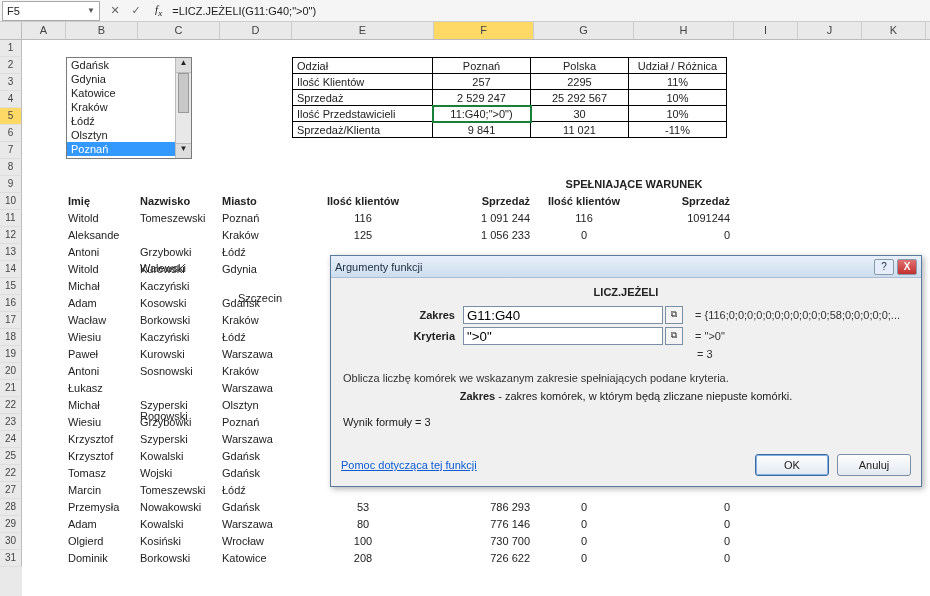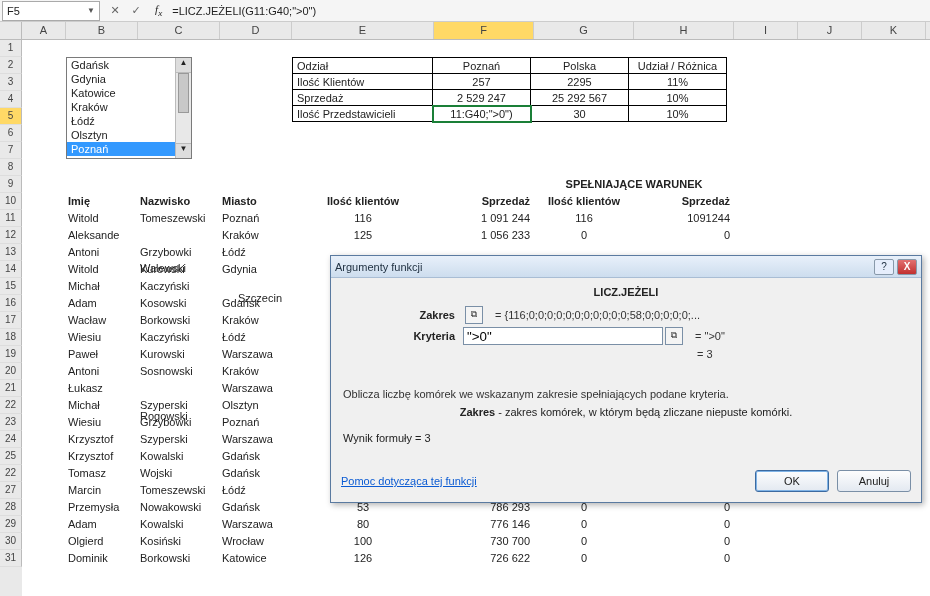--- a/index.html
+++ b/index.html
@@ -129,21 +129,21 @@
 }
 .dialog .winbtn.help { background: #e6eefc; color:#234; }
 .dialog .winbtn.close { background: linear-gradient(#e27070,#c13030); color:#fff; font-weight:bold; }
 .dialog .body { padding: 8px 12px 10px; }
 .dialog .fname { font-weight: bold; margin-bottom: 8px; text-align: center; }
 .dialog .frow { display: flex; align-items: center; margin: 3px 0; }
 .dialog .flabel { width: 120px; text-align: right; padding-right: 8px; font-weight: bold; }
 .dialog .finput { width: 200px; height: 18px; border: 1px solid #7a8fa6; padding: 0 3px; background:#fff; }
 .dialog .refbtn { width: 18px; height: 18px; margin-left: 2px; border: 1px solid #7a8fa6; background: #f4f4f4; font-size:9px; line-height:15px; text-align:center; }
 .dialog .feq { margin-left: 12px; color:#333; white-space: nowrap; overflow:hidden; }
-.dialog .desc { margin: 28px 0 6px; color:#333; }
+.dialog .desc { margin: 12px 0 6px; color:#333; }
 .dialog .subdesc { margin: 6px 0 14px; }
 .dialog .subdesc .lbl { font-weight: bold; }
 .dialog .result { margin: 6px 0 10px; }
 .dialog .footer { display: flex; align-items: center; padding: 6px 10px 10px; }
 .dialog .link { color: #0b5bd3; text-decoration: underline; cursor: pointer; }
 .dialog .btn {
   width: 74px; height: 22px; margin-left: 8px;
   border: 1px solid #7a8fa6; border-radius: 3px;
   background: linear-gradient(#fdfdfd,#e3e9f1);
   text-align: center; line-height: 20px;
@@ -253,20 +253,26 @@
             <td>Sprzedaż</td>
             <td class="center">2 529 247</td>
             <td class="center">25 292 567</td>
             <td class="center">10%</td>
           </tr>
       <tr>
             <td>Ilość Przedstawicieli</td>
             <td class="center selcell">11:G40;"&gt;0")</td>
             <td class="center">30</td>
             <td class="center">10%</td>
+          </tr>
+      <tr>
+            <td>Sprzedaż/Klienta</td>
+            <td class="center">9 841</td>
+            <td class="center">11 021</td>
+            <td class="center">-11%</td>
           </tr>
     </tbody>
       </table>
 
     <div class="cell bold center" style="left:512px; top:136px; width:200px">SPEŁNIAJĄCE WARUNEK</div>
 
     <div class="cell bold colB txt" style="top:153px">Imię</div>
     <div class="cell bold colC txt" style="top:153px">Nazwisko</div>
     <div class="cell bold colD txt" style="top:153px">Miasto</div>
     <div class="cell bold colE center" style="top:153px">Ilość klientów</div>
@@ -351,38 +357,39 @@
         <div class="cell colB txt" style="top: 493px;">Olgierd</div>
         <div class="cell colC txt" style="top: 493px;">Kosiński</div>
         <div class="cell colD txt" style="top: 493px;">Wrocław</div>
         <div class="cell colE center" style="top: 493px;">100</div>
         <div class="cell colF right" style="top: 493px;">730 700</div>
         <div class="cell colG center" style="top: 493px;">0</div>
         <div class="cell colH right" style="top: 493px;">0</div>
         <div class="cell colB txt" style="top: 510px;">Dominik</div>
         <div class="cell colC txt" style="top: 510px;">Borkowski</div>
         <div class="cell colD txt" style="top: 510px;">Katowice</div>
-        <div class="cell colE center" style="top: 510px;">126</div>
+        <div class="cell colE center" style="top: 510px;">208</div>
         <div class="cell colF right" style="top: 510px;">726 622</div>
         <div class="cell colG center" style="top: 510px;">0</div>
         <div class="cell colH right" style="top: 510px;">0</div>
       </div>
   </div>
 </div>
 
 <div class="dialog">
   <div class="titlebar">
     <span class="t">Argumenty funkcji</span>
     <span class="winbtn help">?</span>
     <span class="winbtn close">X</span>
   </div>
   <div class="body">
     <div class="fname">LICZ.JEŻELI</div>
     <div class="frow">
       <div class="flabel">Zakres</div>
+      <input class="finput" value="G11:G40" style="">
       <div class="refbtn">⧉</div>
       <div class="feq">= {116;0;0;0;0;0;0;0;0;0;0;0;58;0;0;0;0;0;...</div>
     </div>
     <div class="frow">
       <div class="flabel">Kryteria</div>
       <input class="finput" value="&quot;&gt;0&quot;" style="">
       <div class="refbtn">⧉</div>
       <div class="feq">=  "&gt;0"</div>
     </div>
     <div class="frow">

